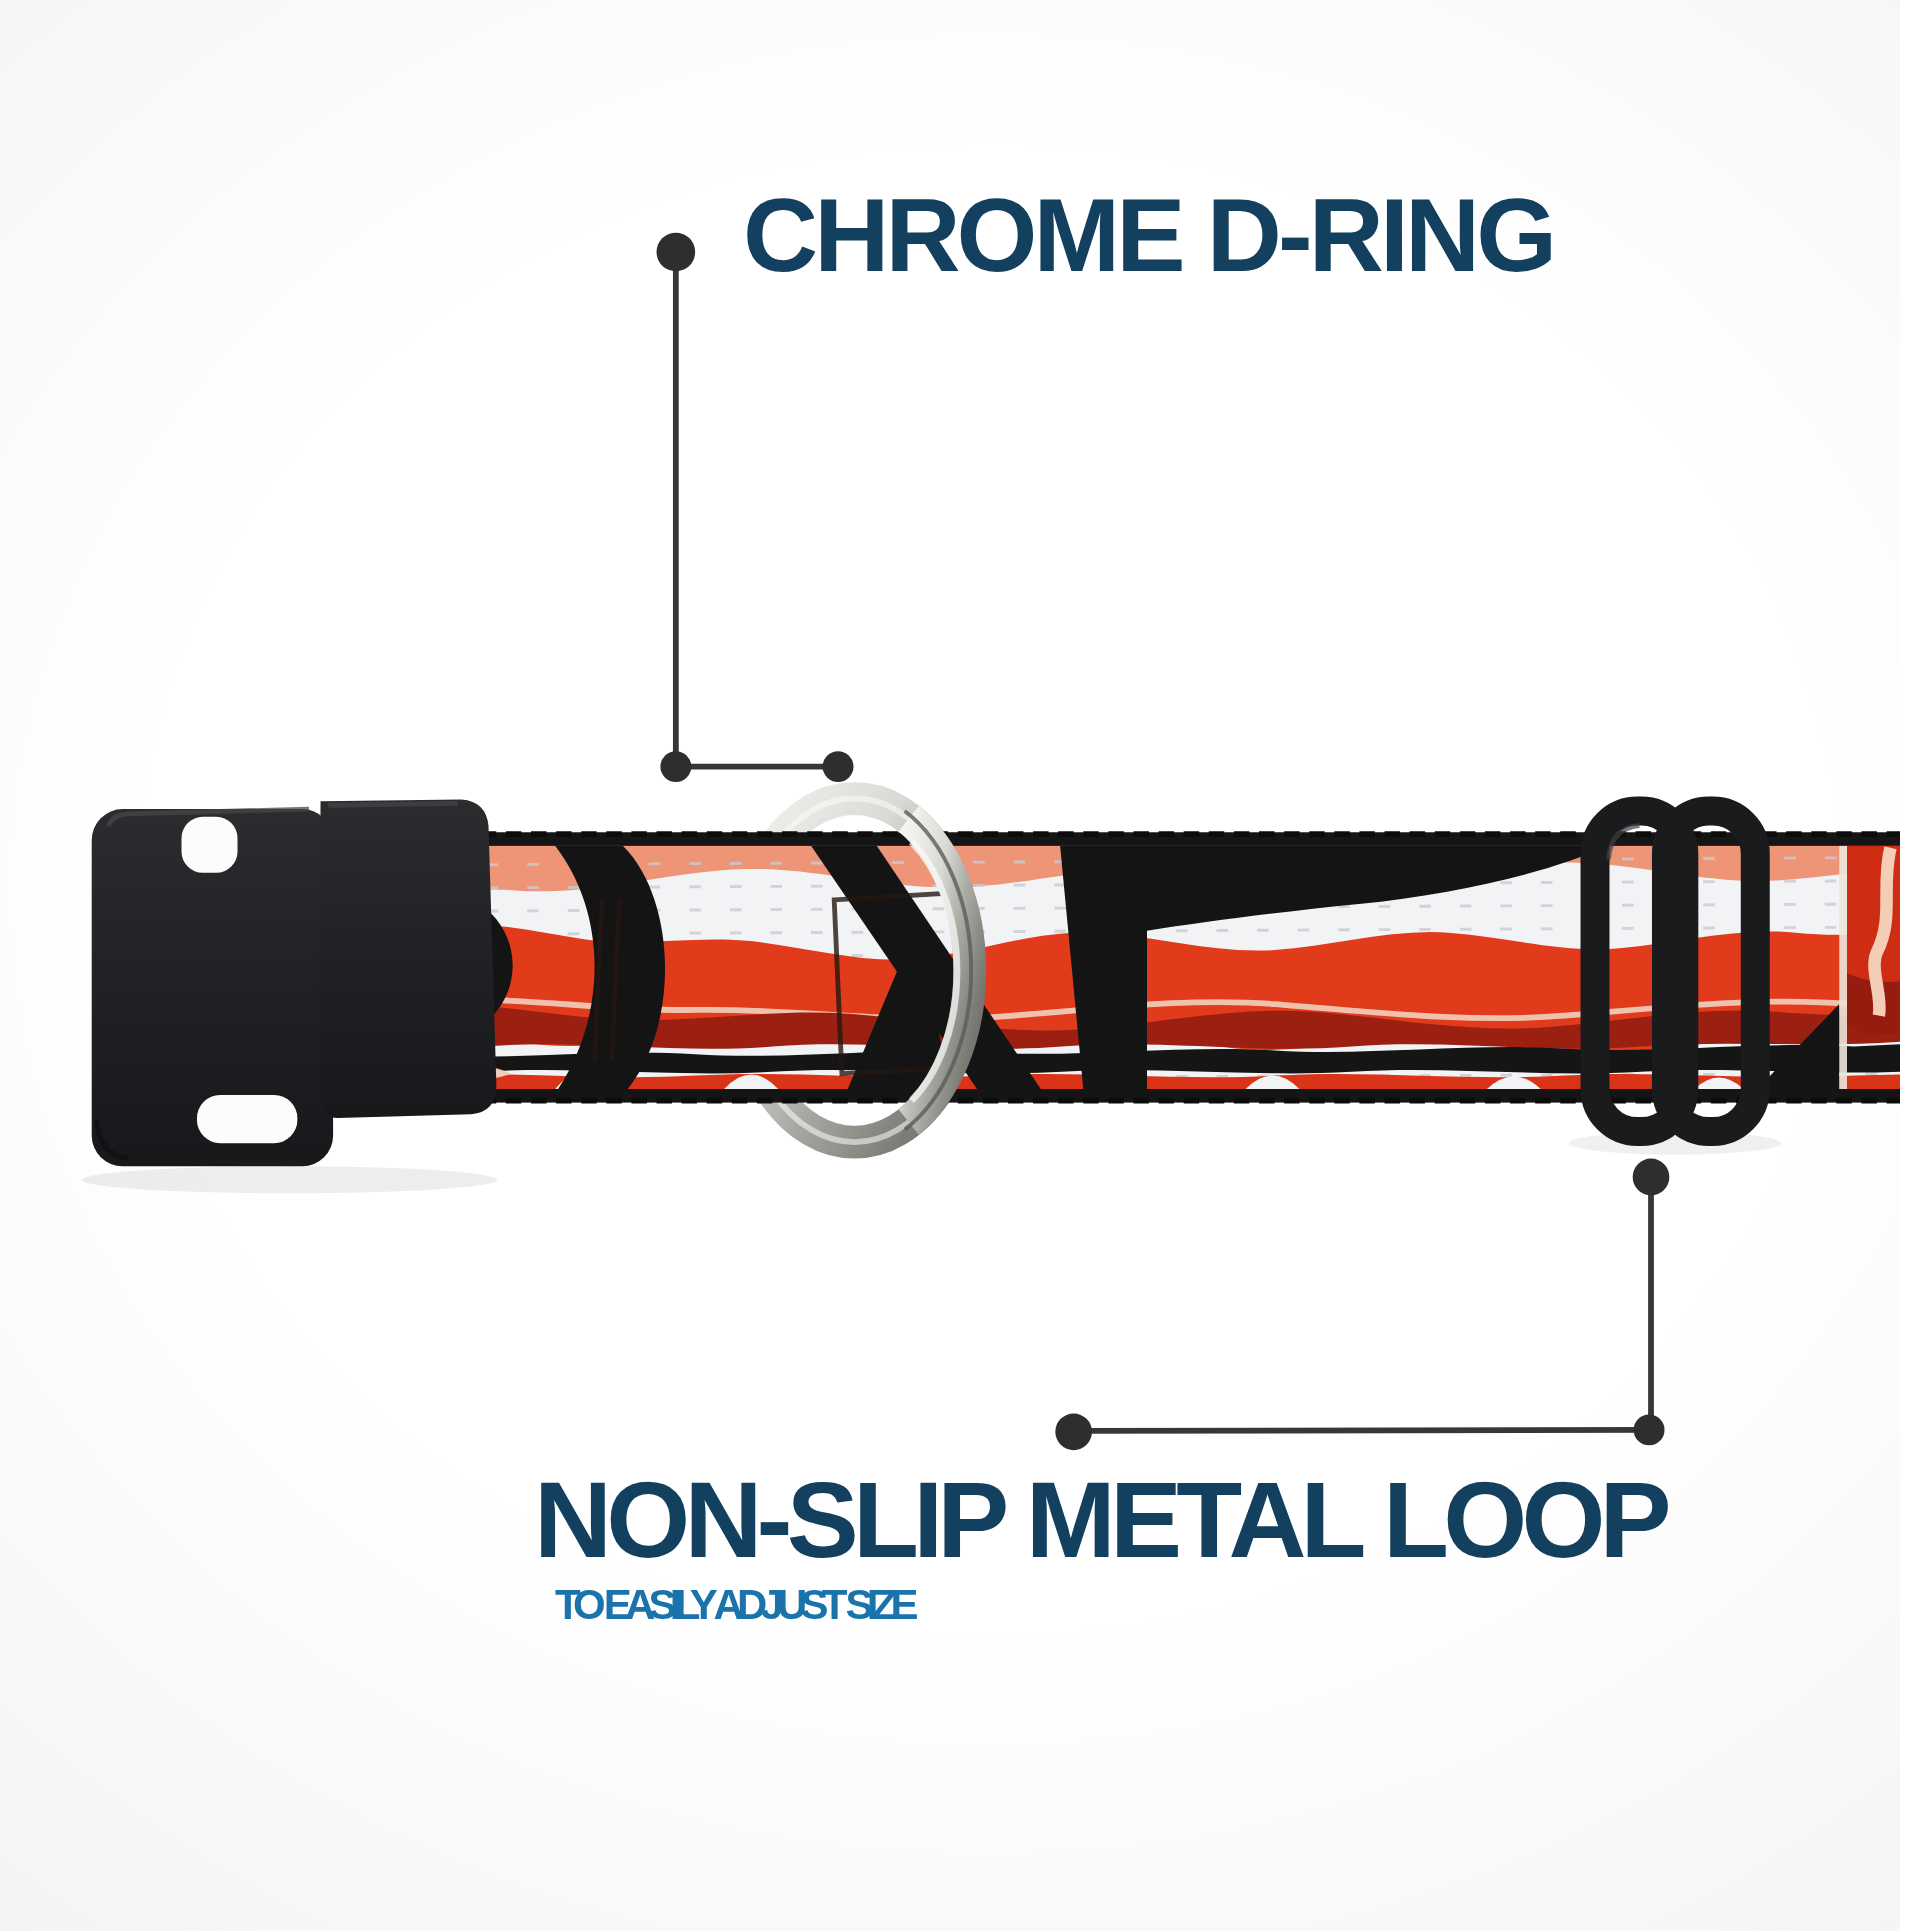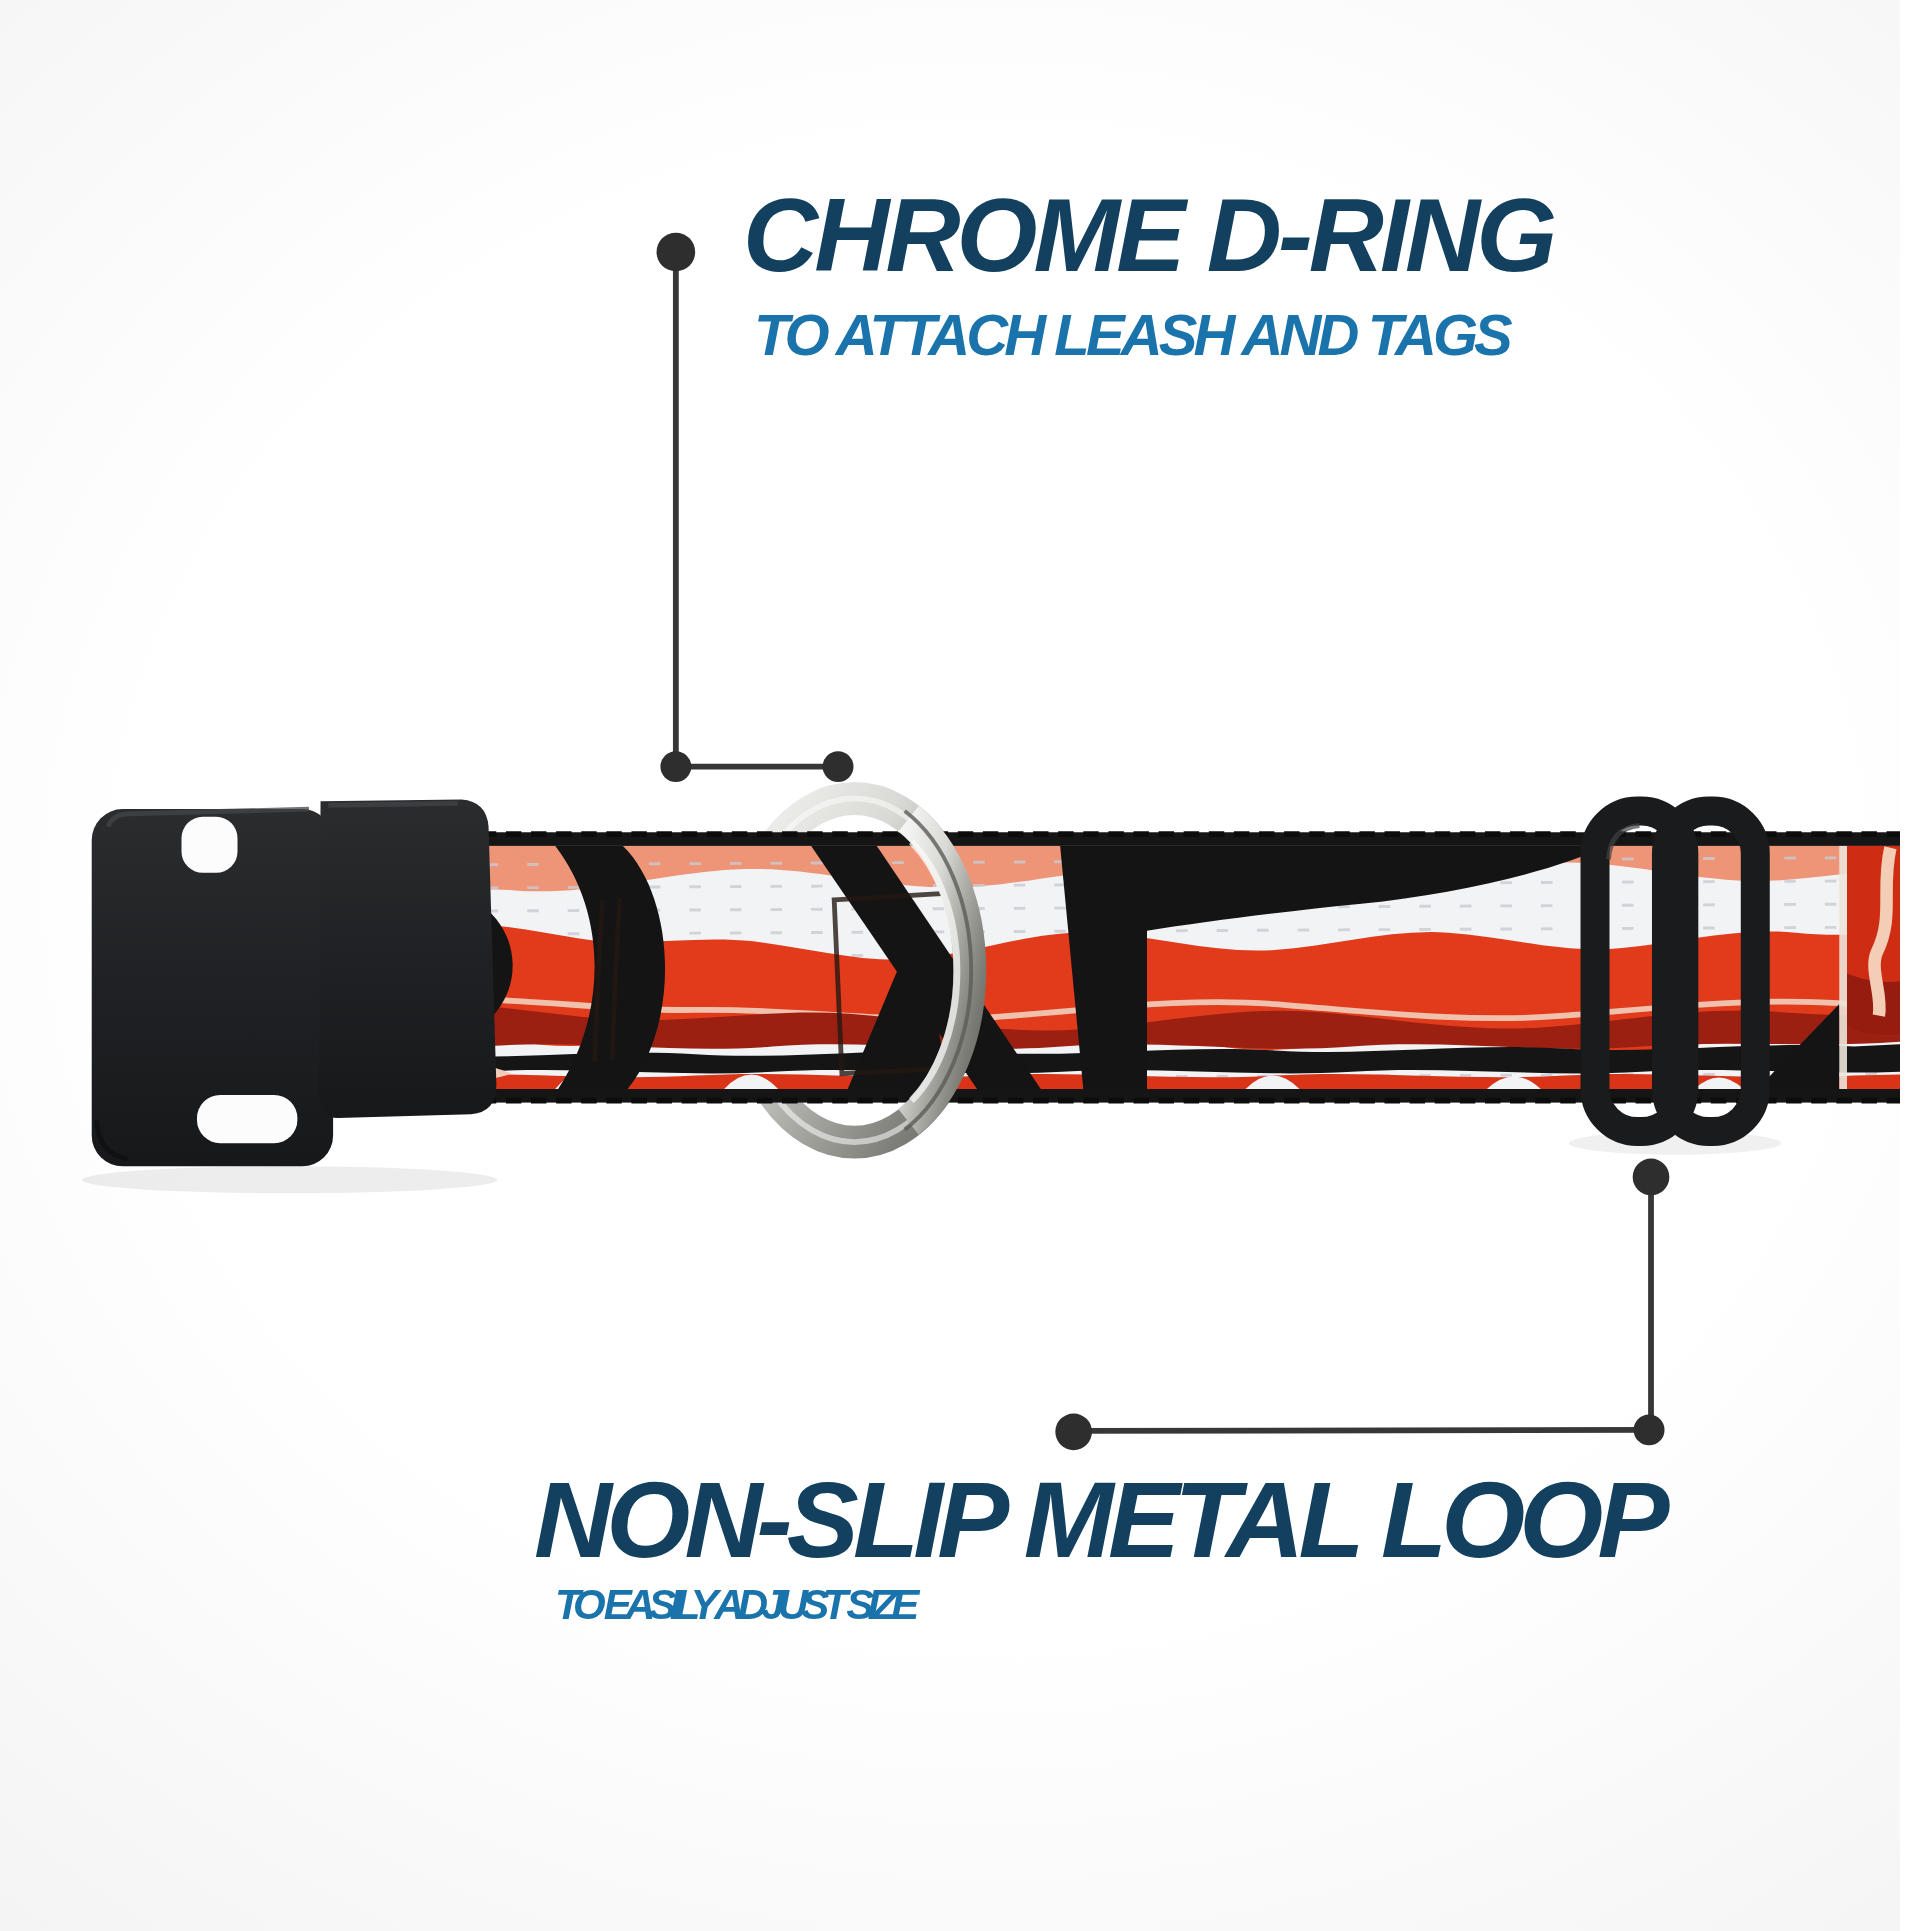--- a/index.html
+++ b/index.html
@@ -1,20 +1,19 @@
 <!DOCTYPE html>
 <html><head>
 <meta charset="utf-8">
 <style>
   html,body{margin:0;padding:0;background:#ffffff;}
   .stage{
     position:relative;width:1900px;height:1931px;overflow:hidden;
     background:radial-gradient(ellipse 1545px 1352px at 52% 46%, #ffffff 55%, #f4f4f4 100%);
     font-family:"Liberation Sans", sans-serif;
-    font-style:italic;
   }
   .stage svg{position:absolute;left:0;top:0;}
   .label{position:absolute;line-height:1;font-weight:700;white-space:nowrap;}
   .label.title{color:#12405e;}
   .label.sub{color:#1a74ab;}
   #t1{left:743px;top:183px;font-size:104px;letter-spacing:-3.9px;}
   #s1{left:754px;top:306px;font-size:58px;letter-spacing:-3.9px;}
   #t2{left:534px;top:1452px;font-size:108px;letter-spacing:-5.8px;margin-top:14px;}
   #s2{left:555px;top:1584px;font-size:42px;letter-spacing:-6.8px;}
 </style>
@@ -154,18 +153,17 @@
     </g>
 
     <g fill="none" stroke="#1a1b1d" stroke-width="30">
       <rect x="1652" y="840" width="92" height="332" rx="44"></rect>
       <rect x="1726" y="840" width="92" height="332" rx="44"></rect>
       <path d="M1666,890 Q1668,858 1698,855" stroke="#3f4146" stroke-width="5" opacity="0.7"></path>
     </g>
   </svg>
 
   <div id="t1" class="label title">CHROME D-RING</div>
-  <div id="s1" class="label sub">TO ATTACH LEASH AND TAGS</div>
   <div id="t2" class="label title">NON-SLIP METAL LOOP</div>
   <div id="s2" class="label sub">TO EASILY ADJUST SIZE</div>
 
 </div>
 
 
 </body></html>

